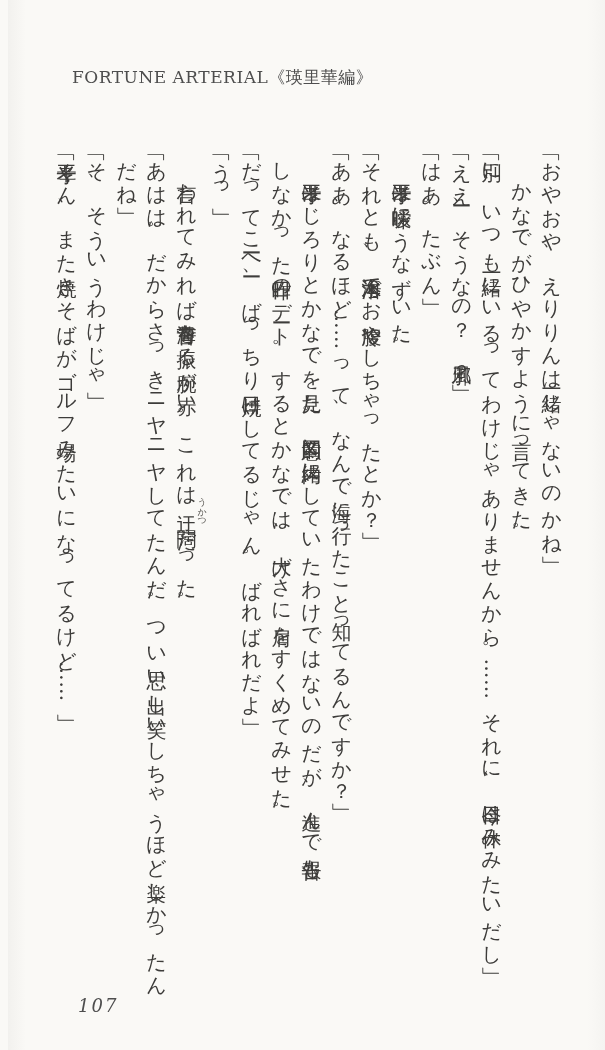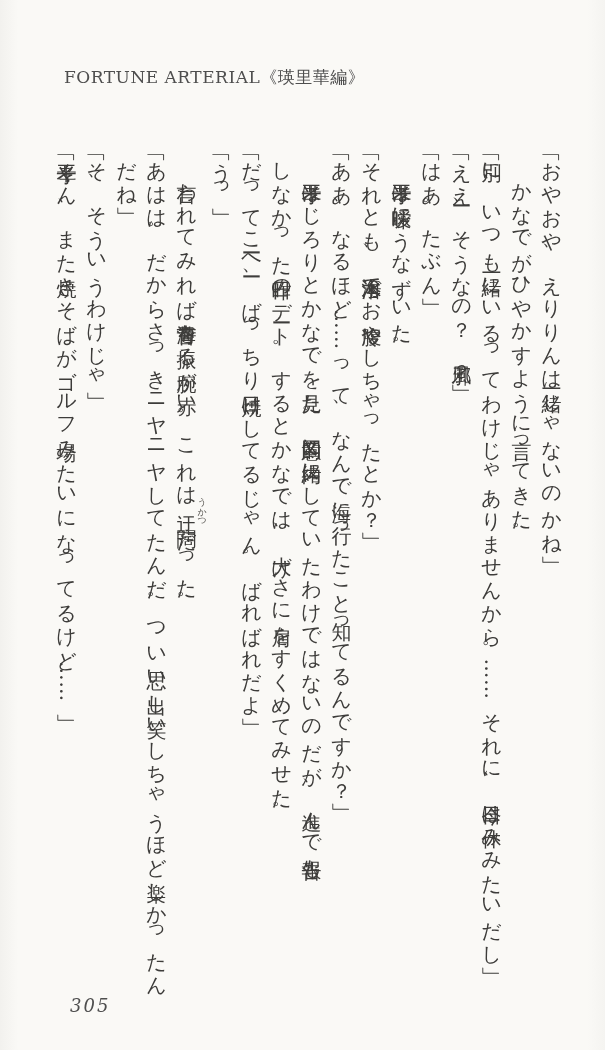--- a/index.html
+++ b/index.html
@@ -11,20 +11,21 @@
     height: 1050px;
     position: relative;
     background: #faf9f6;
     overflow: hidden;
     font-family: "DejaVu Serif", "Liberation Serif", serif;
   }
   .page {
     position: absolute;
     inset: 0;
     background: linear-gradient(90deg, #f2f1ee 0%, #faf9f6 3%, #faf9f6 97%, #f5f4f1 100%);
+    margin-left: 8px;
   }
   .running-header {
     position: absolute;
     left: 64px;
     top: 66px;
     font-size: 17px;
     color: #4e4e4e;
     letter-spacing: 0.5px;
     white-space: nowrap;
   }
@@ -84,15 +85,15 @@
     <p>「うっ」</p>
     <p>
       <span>　言われてみれば青海苔を振る腕が赤い。これは</span><ruby><span>迂闊</span><rt>うかつ</rt></ruby><span>だった。</span>
     </p>
     <p>「あはは。だからさっきニヤニヤしてたんだ。つい思い出し笑いしちゃうほど楽しかったん</p>
     <p>だね」</p>
     <p>「そ、そういうわけじゃ」</p>
     <p>「孝平くん、また焼きそばがゴルフ場みたいになってるけど……」</p>
   </div>
 
-  <div class="page-number">305</div>
+  <div class="page-number">107</div>
 
 </div>
 
 </body></html>

